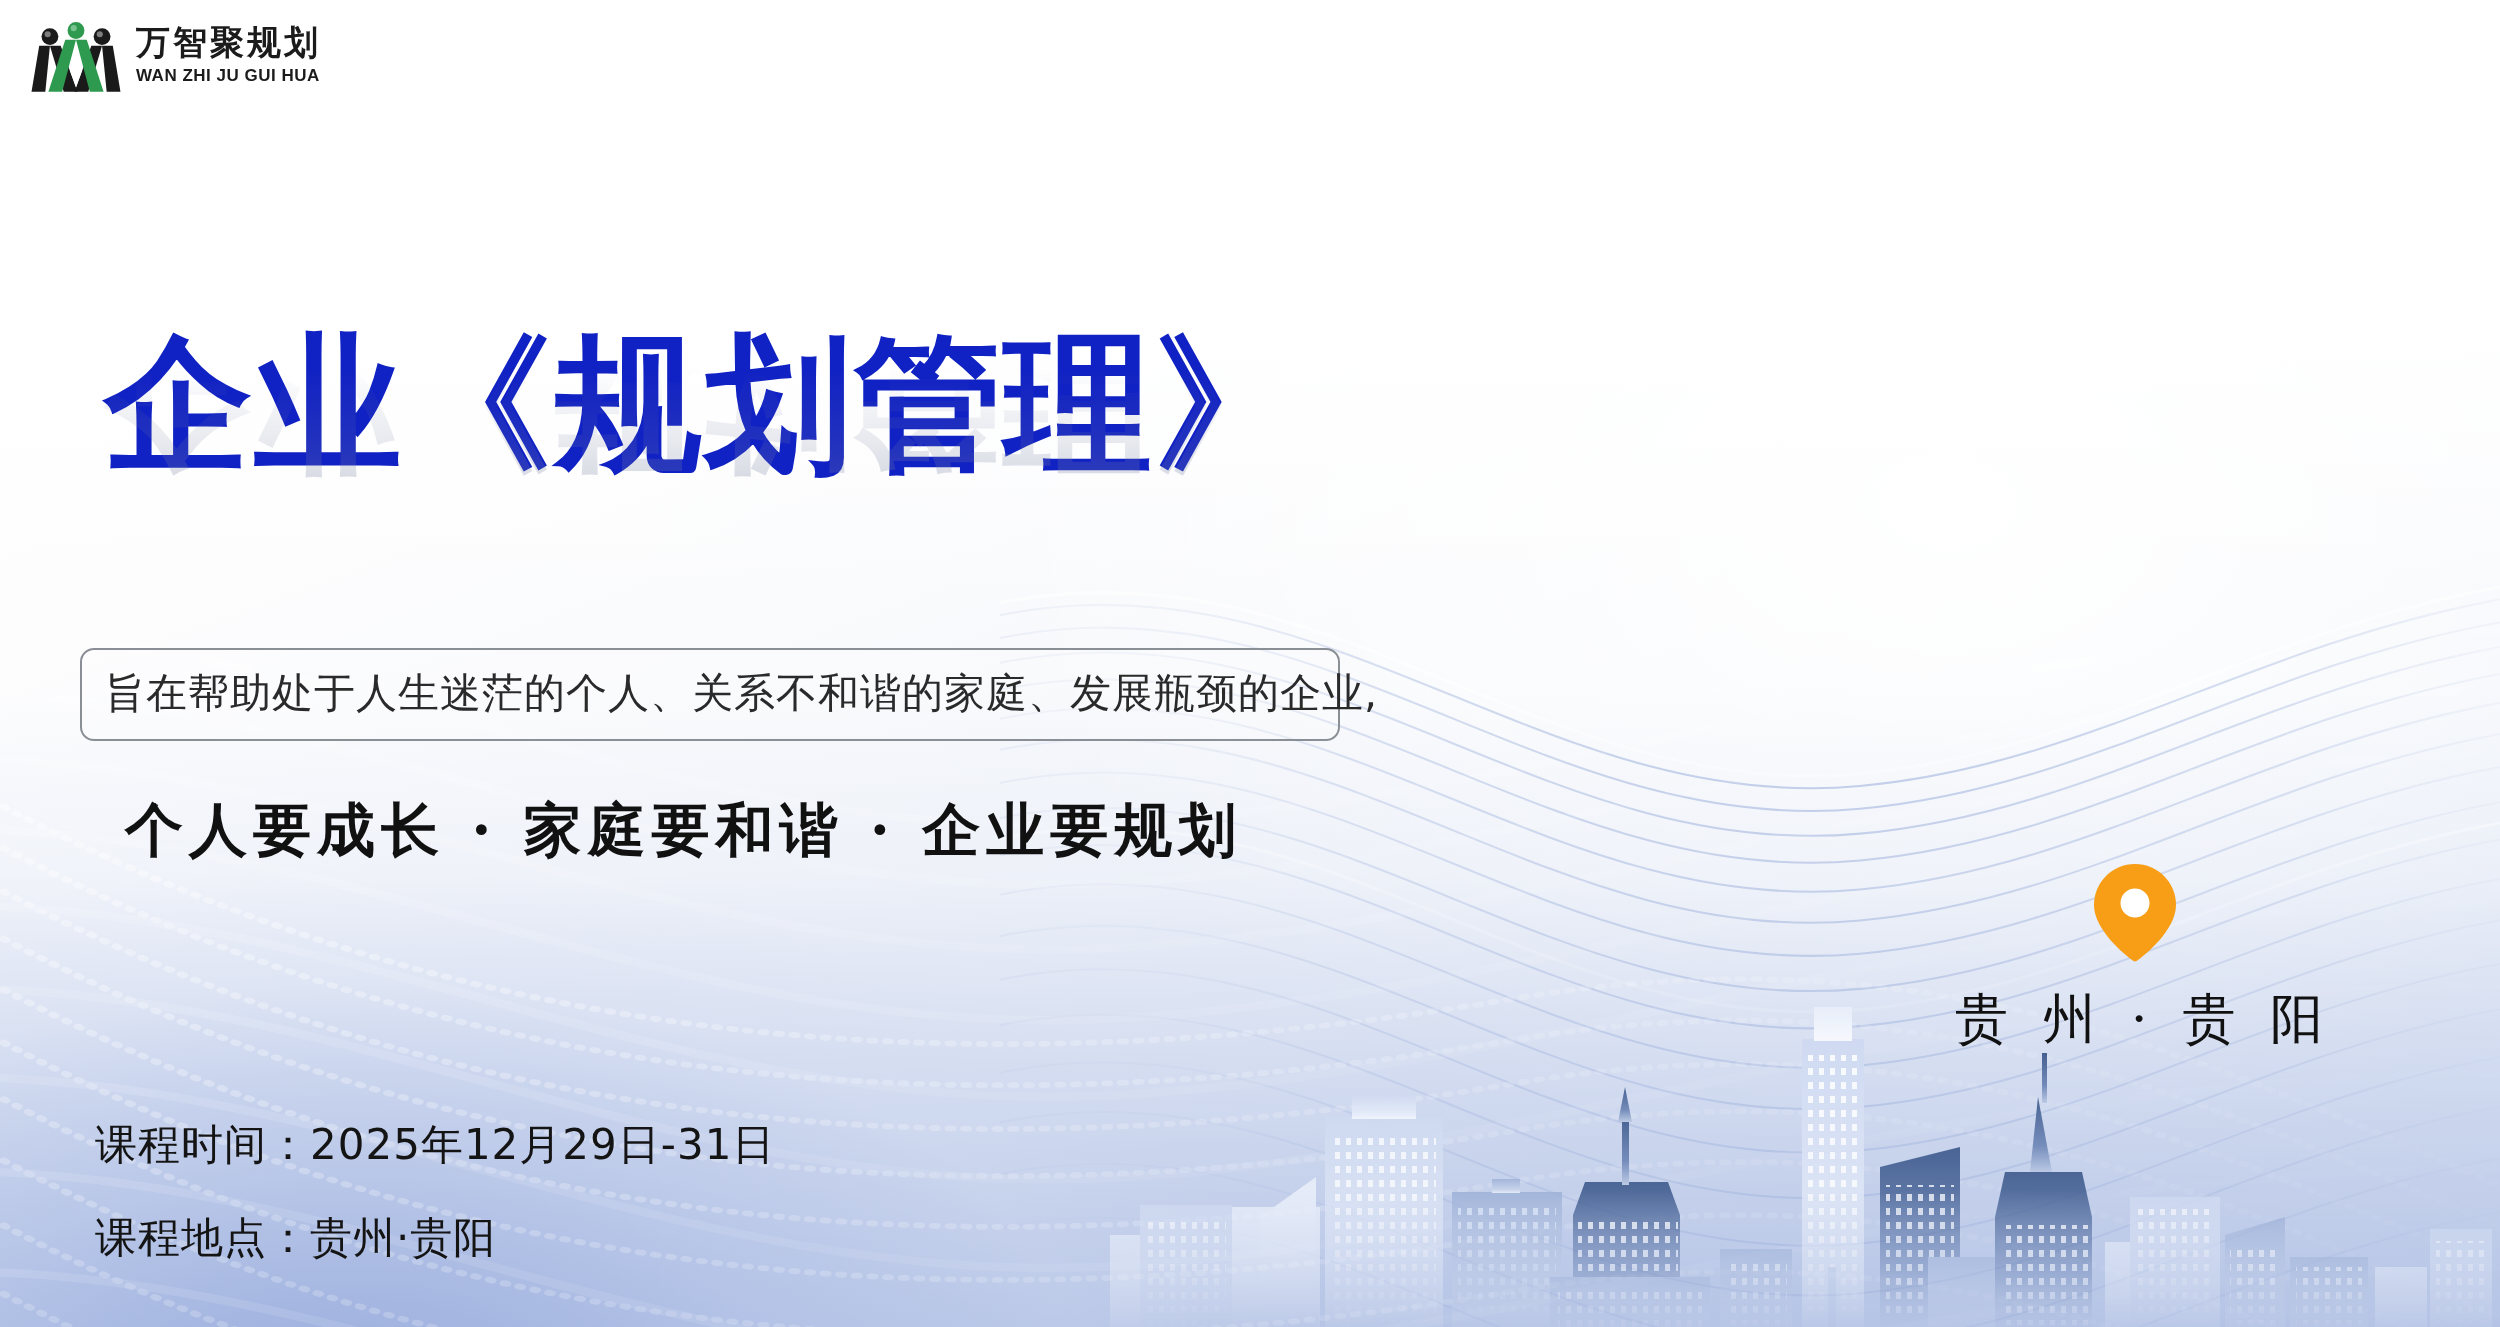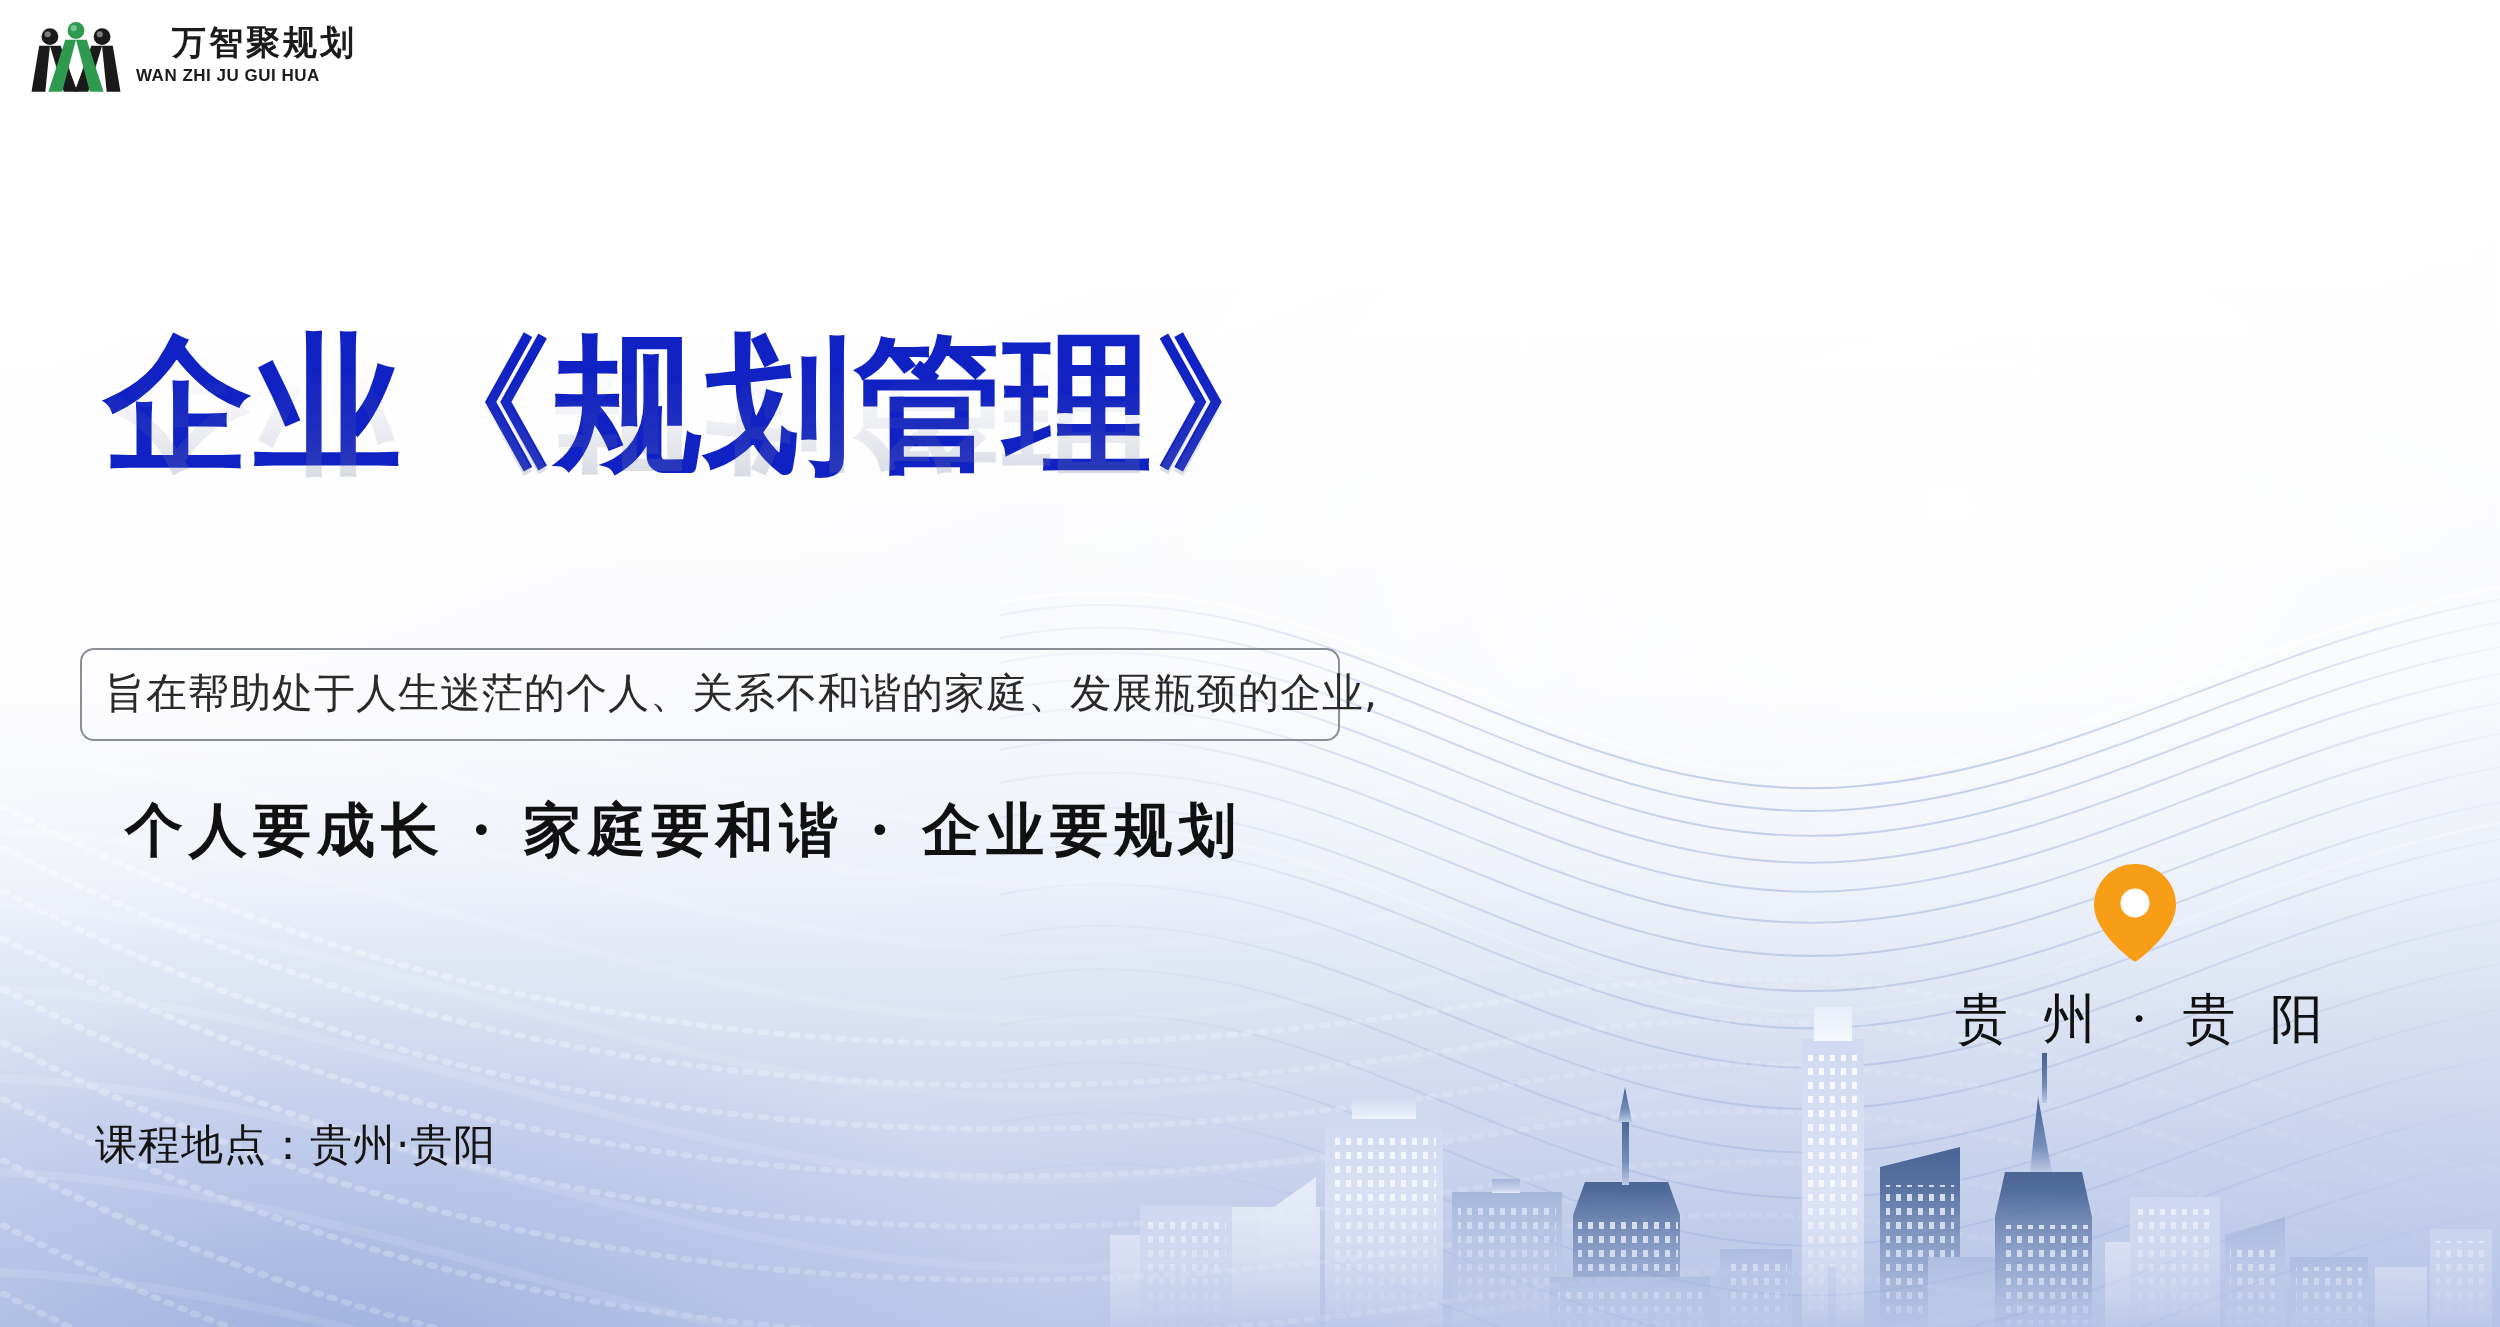--- a/index.html
+++ b/index.html
@@ -63,21 +63,20 @@
     gap: 14px;
   }
   .logo-mark { width: 92px; height: 78px; display:block; }
   .logo-text { display: flex; flex-direction: column; justify-content: center; line-height: 1; }
   .logo-cn {
     font-family: "Liberation Serif", "DejaVu Serif", serif;
     font-size: 34px;
     font-weight: 700;
     color: #1b1b1b;
     letter-spacing: 3px;
-    margin-left: 36px;
   }
   .logo-en {
     font-family: "Liberation Sans", sans-serif;
     font-size: 17px;
     font-weight: 700;
     color: #1b1b1b;
     letter-spacing: 0.5px;
     margin-top: 7px;
   }
 
@@ -409,16 +408,17 @@
 
   <div class="location-block">
     <svg class="pin-icon" viewBox="0 0 86 100">
       <path d="M43,2 C20.3,2 2,20.3 2,43 C2,68 33,93 41.5,99 C42.4,99.6 43.6,99.6 44.5,99 C53,93 84,68 84,43 C84,20.3 65.7,2 43,2 Z" fill="#F79D16"></path>
       <circle cx="43" cy="41" r="14.5" fill="#ffffff"></circle>
     </svg>
     <div class="location-text">贵 州 · 贵 阳</div>
   </div>
 
   <div class="course-info">
+    <div class="course-line">课程时间：2025年12月29日-31日</div>
     <div class="course-line">课程地点：贵州·贵阳</div>
   </div>
 
 </div>
 
 </body></html>

